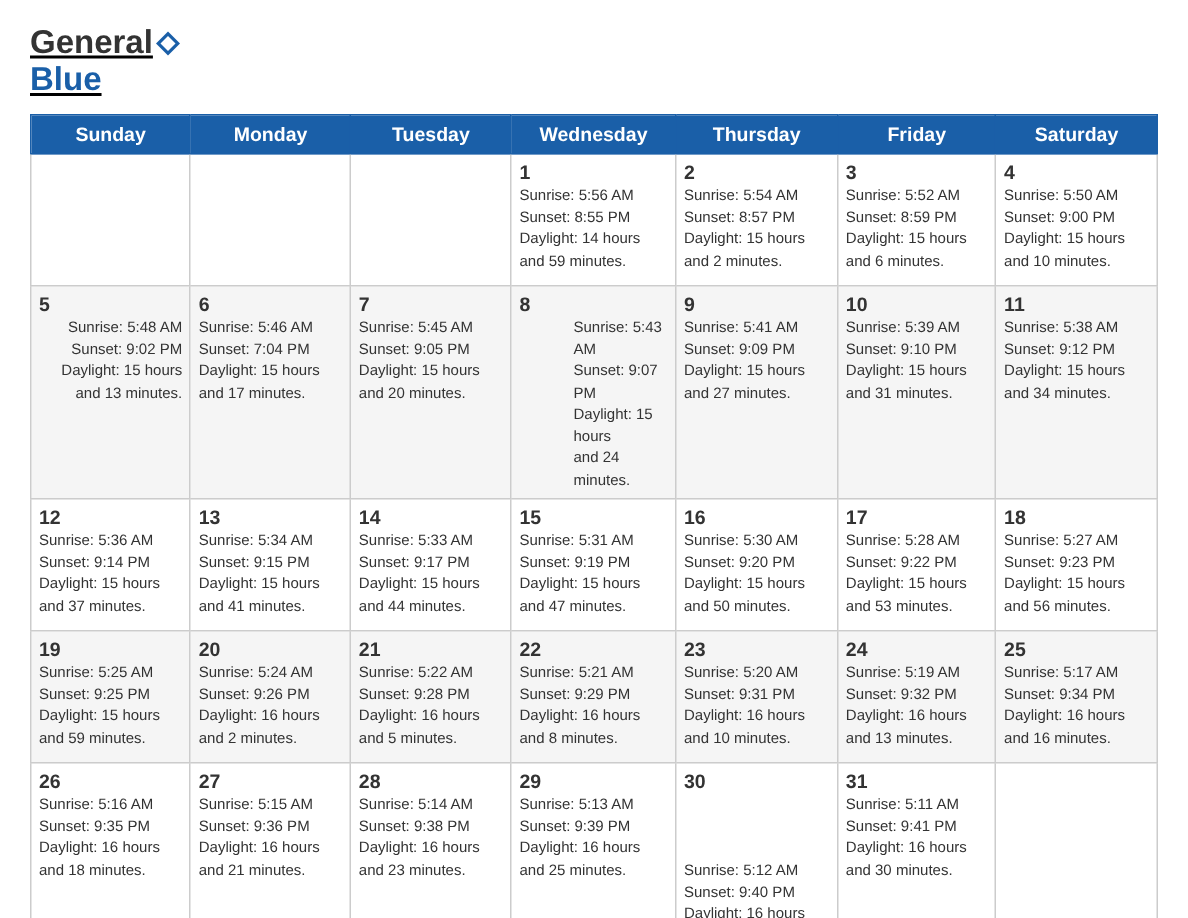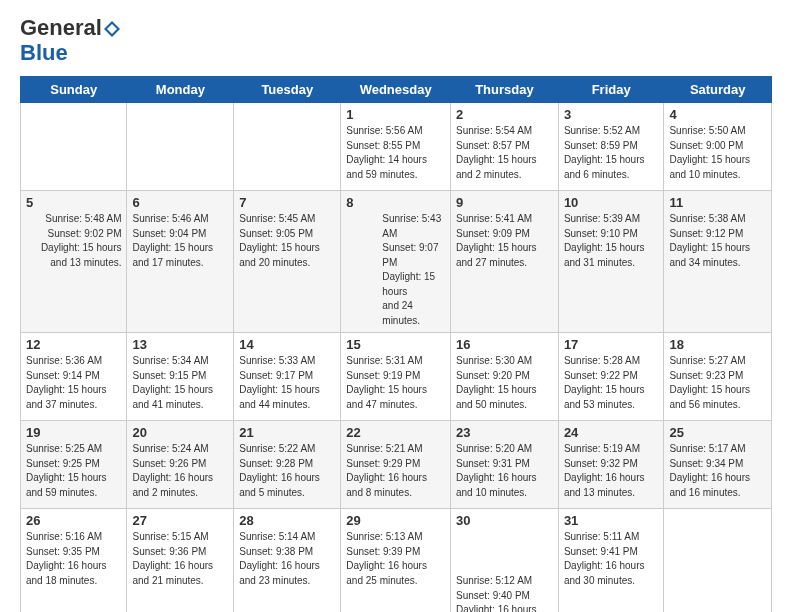--- a/index.html
+++ b/index.html
@@ -16,20 +16,21 @@
     }
     .header-area {
       display: flex;
       justify-content: space-between;
       align-items: flex-start;
       margin-bottom: 10px;
     }
     .logo {
       display: flex;
       align-items: center;
+      text-decoration: underline;
     }
     .logo-text {
       font-size: 22px;
       font-weight: bold;
       line-height: 1.1;
     }
     .logo-general { color: #333; }
     .logo-blue { color: #1a5fa8; }
     .title-area {
       text-align: right;
@@ -159,21 +160,21 @@
           <td>
             <div class="day-number">5</div>
             <div class="day-info" style="white-space: pre-line; text-align: right;">Sunrise: 5:48 AM
 Sunset: 9:02 PM
 Daylight: 15 hours
 and 13 minutes.</div>
           </td>
           <td>
             <div class="day-number">6</div>
             <div class="day-info" style="white-space: pre-line;">Sunrise: 5:46 AM
-Sunset: 9:04 PM
+Sunset: 7:04 PM
 Daylight: 15 hours
 and 17 minutes.</div>
           </td>
           <td>
             <div class="day-number">7</div>
             <div class="day-info" style="white-space: pre-line;">Sunrise: 5:45 AM
 Sunset: 9:05 PM
 Daylight: 15 hours
 and 20 minutes.</div>
           </td>

